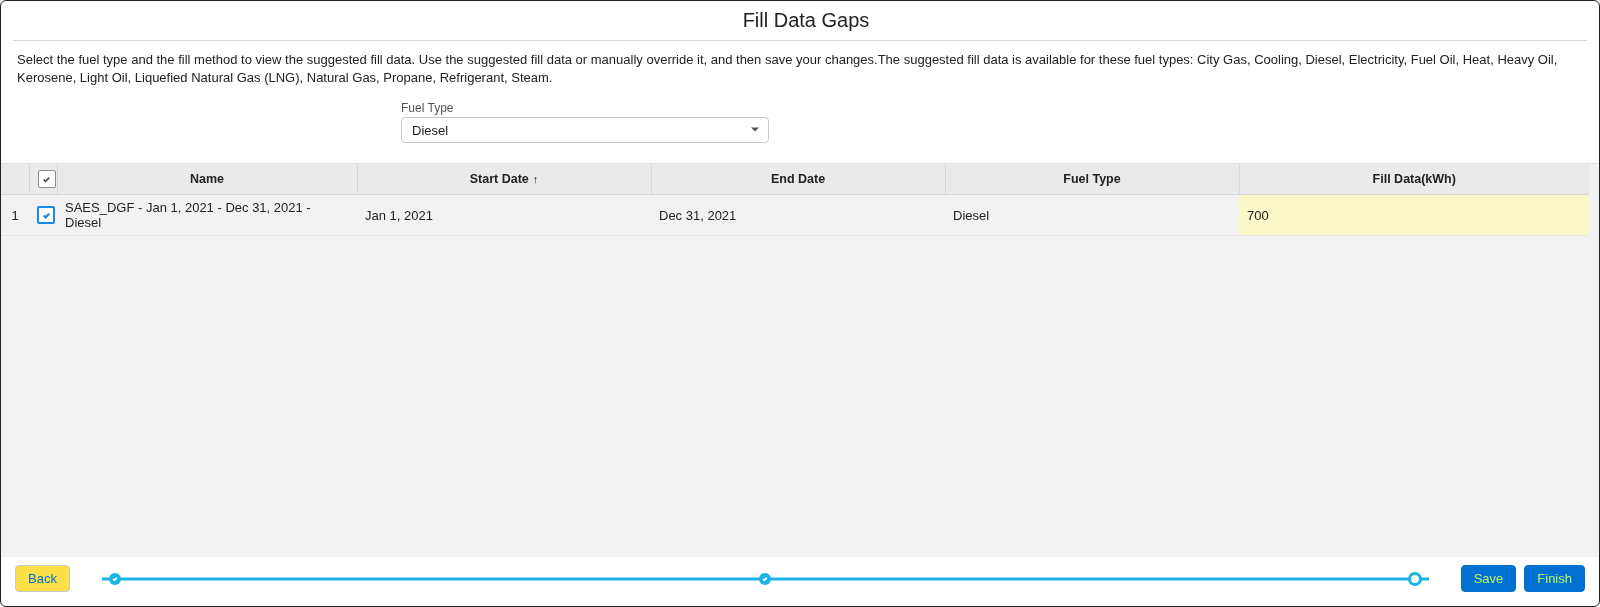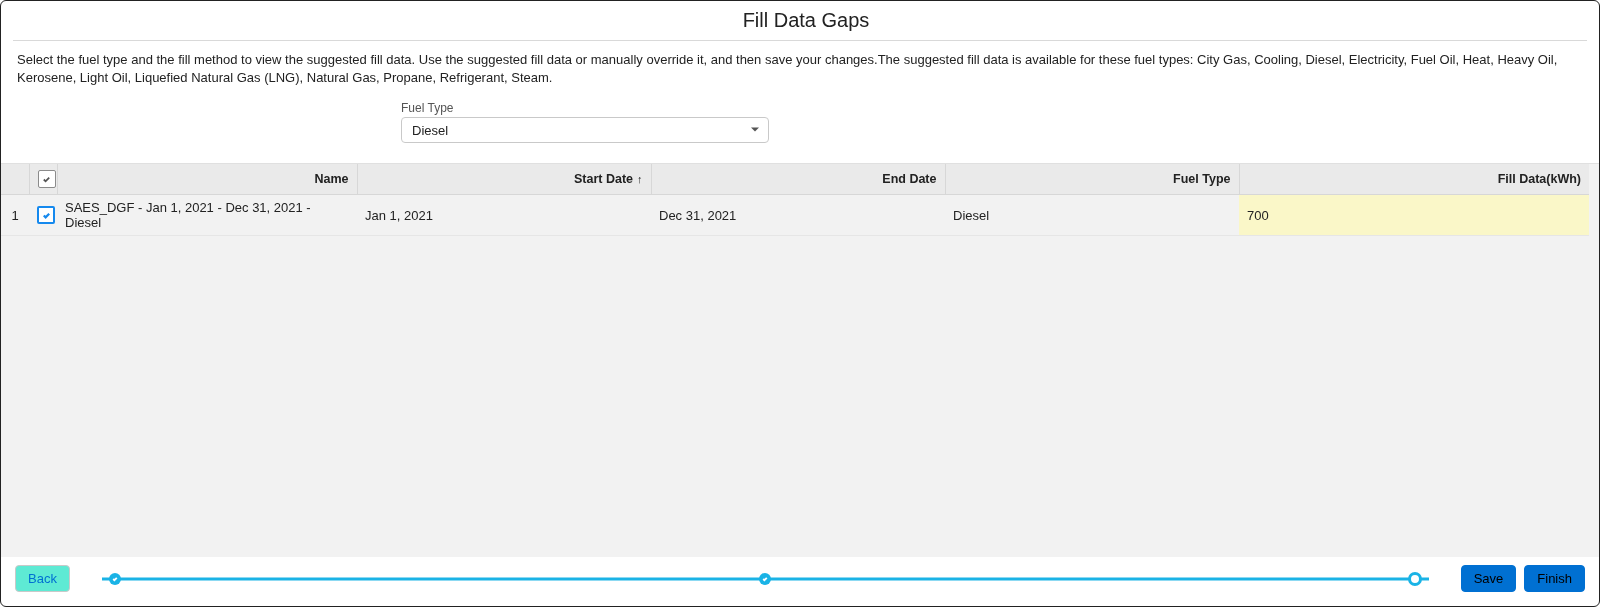--- a/index.html
+++ b/index.html
@@ -9,41 +9,41 @@
   .divider { border-bottom: 1px solid #d9d9d9; margin: 4px 12px 0 12px; }
   .desc { padding: 10px 20px 14px 16px; line-height: 1.4; font-size: 13px; }
   .filters { display: flex; gap: 20px; padding: 0 16px 20px 400px; }
   .field { display: flex; flex-direction: column; gap: 2px; }
   .field-label { font-size: 12px; color: #555; }
   .select { position: relative; width: 368px; height: 26px; border: 1px solid #c9c9c9; border-radius: 4px; display: flex; align-items: center; padding: 0 28px 0 10px; background: #fff; cursor: pointer; font-size: 13px; }
   .select .caret { position: absolute; right: 8px; top: 50%; transform: translateY(-50%); pointer-events: none; }
   .caret svg { width: 10px; height: 10px; fill: #555; }
   .table-area { flex: 1; background: #f2f2f2; border-top: 1px solid #e0e0e0; position: relative; }
   table { width: calc(100% - 10px); border-collapse: collapse; table-layout: fixed; }
-  thead th { background: #eaeaea; font-size: 12.5px; font-weight: 700; text-align: right; padding: 6px 8px; border-right: 1px solid #d7d7d7; border-bottom: 1px solid #d7d7d7; }
+  thead th { background: #eaeaea; font-size: 12.5px; font-weight: 700; text-align: center; padding: 6px 8px; border-right: 1px solid #d7d7d7; border-bottom: 1px solid #d7d7d7; }
   thead th:last-child { border-right: none; }
   tbody td { font-size: 13px; padding: 5px 8px; border-bottom: 1px solid #e6e6e6; }
   .col-num { width: 28px; text-align: center; }
   .col-check { width: 28px; text-align: center; }
   .col-name { width: 300px; }
   .col-start { width: 294px; }
   .col-end { width: 294px; margin-left: 32px; }
   .col-fueltype { width: 294px; }
   .col-filldata { }
   .checkbox-th, .checkbox-td { width: 18px; height: 18px; border: 1px solid #8b8b8b; border-radius: 2px; background: #fff; display: inline-flex; align-items: center; justify-content: center; cursor: pointer; }
   .checkbox-td { border: 2px solid #1589ee; }
   .checkmark-sm { width: 9px; height: 9px; stroke: #555; stroke-width: 2; fill: none; }
   .checkmark-blue { width: 9px; height: 9px; stroke: #1589ee; stroke-width: 2.5; fill: none; }
   .sort-arrow { margin-left: 4px; font-size: 11px; }
   tbody tr td.highlighted { background: #faf7c8; }
   .scrollbar-v { position: absolute; right: 0; top: 0; bottom: 0; width: 10px; background: #f2f2f2; }
   .footer { display: flex; align-items: center; padding: 8px 14px 14px 14px; gap: 12px; }
-  .btn { border: 1px solid #c9c9c9; border-radius: 4px; padding: 5px 12px; font-size: 13px; cursor: pointer; background: #5eead4; }
+  .btn { border: 1px solid #c9c9c9; border-radius: 4px; padding: 5px 12px; font-size: 13px; cursor: pointer; background: #fde047; }
   .btn-link { color: #0070d2; }
-  .btn-primary { background: #0070d2; color: #000000; border-color: #0070d2; }
+  .btn-primary { background: #0070d2; color: #bef264; border-color: #0070d2; }
   .progress { flex: 1; position: relative; height: 16px; margin: 0 20px; }
   .progress-line { position: absolute; top: 50%; left: 0; right: 0; height: 3px; background: #1ab3e6; transform: translateY(-50%); }
   .progress-dot { position: absolute; top: 50%; width: 12px; height: 12px; background: #1ab3e6; border-radius: 50%; transform: translate(-50%, -50%); display: flex; align-items: center; justify-content: center; }
   .progress-dot svg { width: 6px; height: 6px; stroke: #fff; stroke-width: 3; fill: none; }
   .progress-dot.current { background: #fff; border: 3px solid #1ab3e6; width: 14px; height: 14px; }
   .footer-right { display: flex; gap: 8px; }
 </style>
 </head>
 <body>
 

